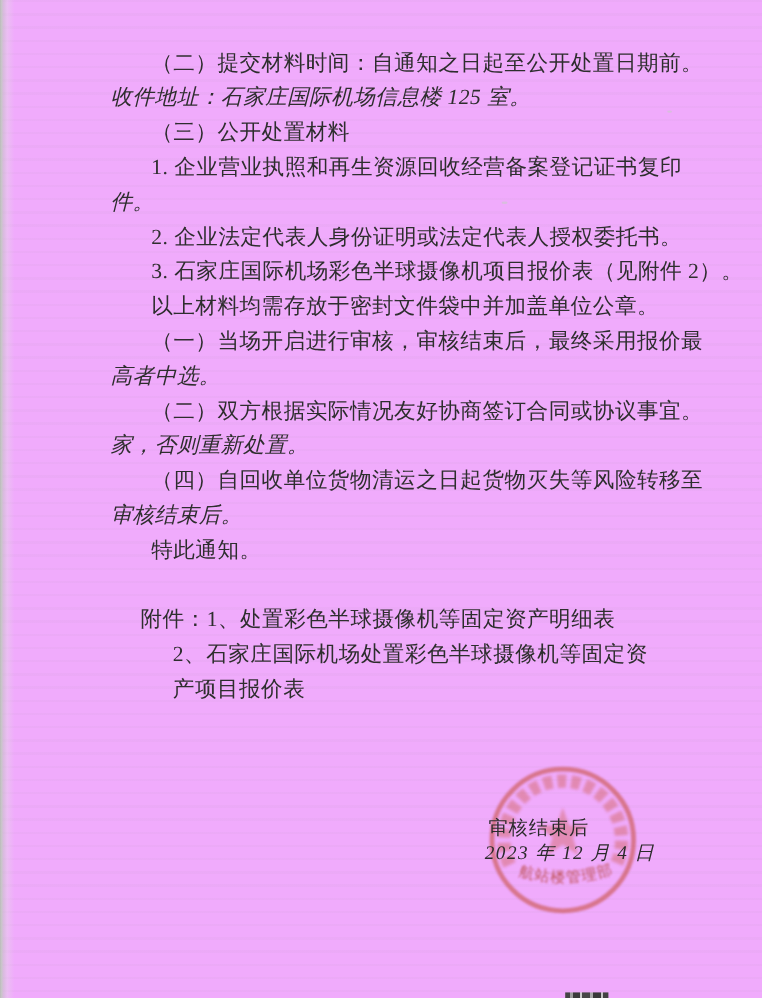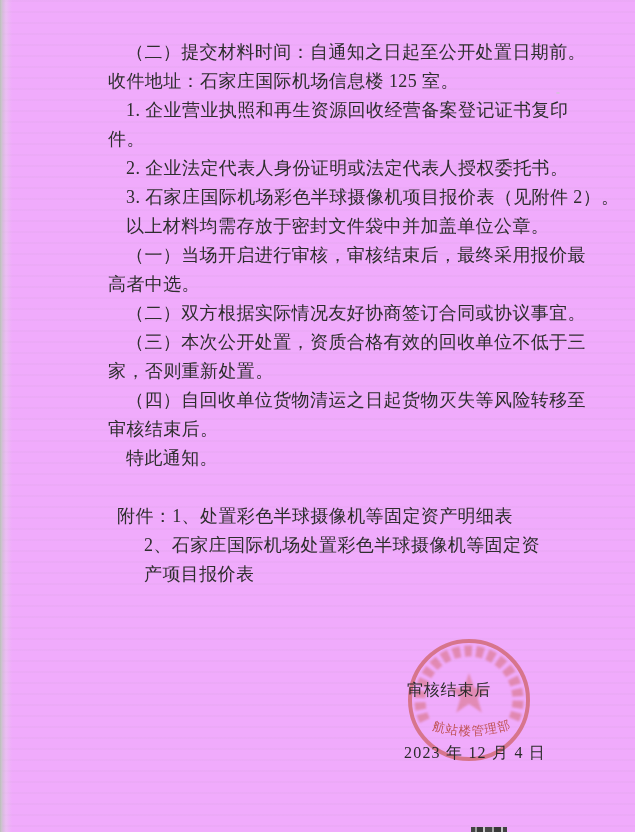--- a/index.html
+++ b/index.html
@@ -28,35 +28,35 @@
       rgba(245,245,245,0) 12px);
   }
   .speck{position:absolute;background:#c9c9c9;border-radius:50%;opacity:.6;}
   .textflow{
     position:absolute;left:92px;top:38px;width:530px;
     font-size:18px;line-height:29px;letter-spacing:0.4px;
     white-space:nowrap;
   }
   .line{height:29px;}
   .line.blank{height:29px;}
-  .ind0{margin-left:16px;}
+  .ind0{margin-left:0;font-style:italic;}
   .ind1{margin-left:25px;}
   .ind2{margin-left:34px;}
   .ind3{margin-left:52px;}
   .heading{
     font-family:"Liberation Sans","DejaVu Sans",sans-serif;
     font-weight:700;color:#262626;letter-spacing:1px;
   }
   .seal{position:absolute;left:403px;top:637px;width:132px;height:132px;}
   .sig{
     position:absolute;white-space:nowrap;color:#2b2b2b;
     font-size:16px;letter-spacing:0.8px;
   }
   .sig-dept{left:407px;top:680px;}
-  .sig-date{left:404px;top:743px;letter-spacing:1.2px;}
+  .sig-date{left:404px;top:701px;letter-spacing:1.2px;font-style:italic;}
   .cutoff-artifact{
     position:absolute;left:471px;top:827px;width:36px;height:5px;
     background:linear-gradient(90deg,
       #444 0 12%, #9a9a9a 12% 18%, #3a3a3a 18% 34%, #c9c9c9 34% 40%,
       #474747 40% 58%, #a5a5a5 58% 64%, #383838 64% 82%,
       #c2c2c2 82% 88%, #424242 88% 100%);
   }
 </style>
 </head>
 <body>
@@ -66,29 +66,29 @@
   <div class="scan-bands"></div>
   <div class="scan-edge"></div>
 
   <div class="speck" style="left:556px;top:92px;width:4px;height:2px;"></div>
   <div class="speck" style="left:418px;top:168px;width:5px;height:2px;"></div>
   <div class="speck" style="left:300px;top:198px;width:6px;height:2px;"></div>
 
   <div class="textflow" id="textflow">
       <div class="line ind2">（二）提交材料时间：自通知之日起至公开处置日期前。</div>
       <div class="line ind0">收件地址：石家庄国际机场信息楼 125 室。</div>
+      <div class="line ind2">（三）公开处置材料</div>
       <div class="line ind2">1. 企业营业执照和再生资源回收经营备案登记证书复印</div>
       <div class="line ind0">件。</div>
       <div class="line ind2">2. 企业法定代表人身份证明或法定代表人授权委托书。</div>
       <div class="line ind2">3. 石家庄国际机场彩色半球摄像机项目报价表（见附件 2）。</div>
       <div class="line ind2">以上材料均需存放于密封文件袋中并加盖单位公章。</div>
       <div class="line ind2">（一）当场开启进行审核，审核结束后，最终采用报价最</div>
       <div class="line ind0">高者中选。</div>
       <div class="line ind2">（二）双方根据实际情况友好协商签订合同或协议事宜。</div>
-      <div class="line ind2">（三）本次公开处置，资质合格有效的回收单位不低于三</div>
       <div class="line ind0">家，否则重新处置。</div>
       <div class="line ind2">（四）自回收单位货物清运之日起货物灭失等风险转移至</div>
       <div class="line ind0">审核结束后。</div>
       <div class="line ind2">特此通知。</div>
       <div class="line blank ind0"></div>
       <div class="line ind1">附件：1、处置彩色半球摄像机等固定资产明细表</div>
       <div class="line ind3">2、石家庄国际机场处置彩色半球摄像机等固定资</div>
       <div class="line ind3">产项目报价表</div>
     </div>
 

